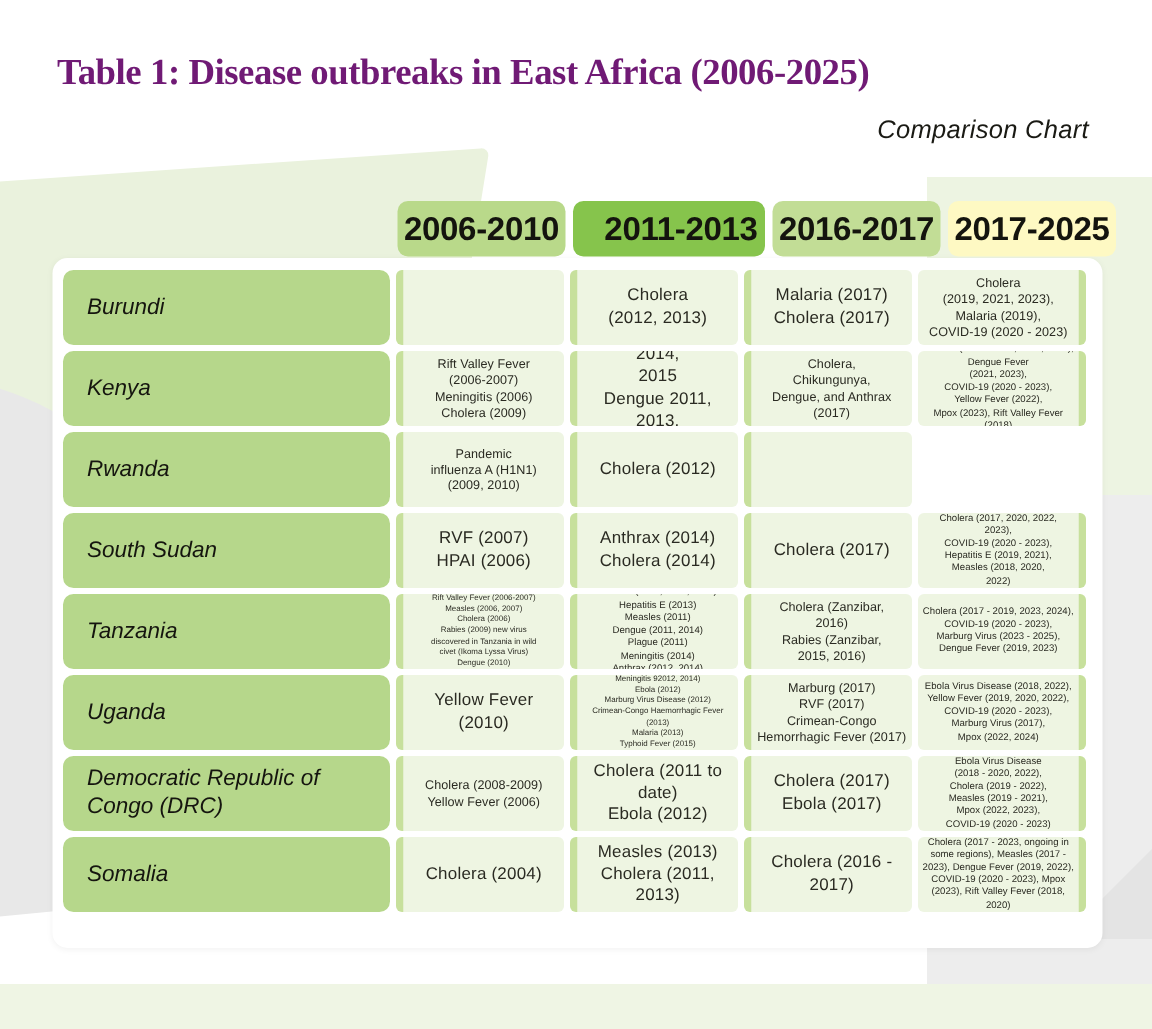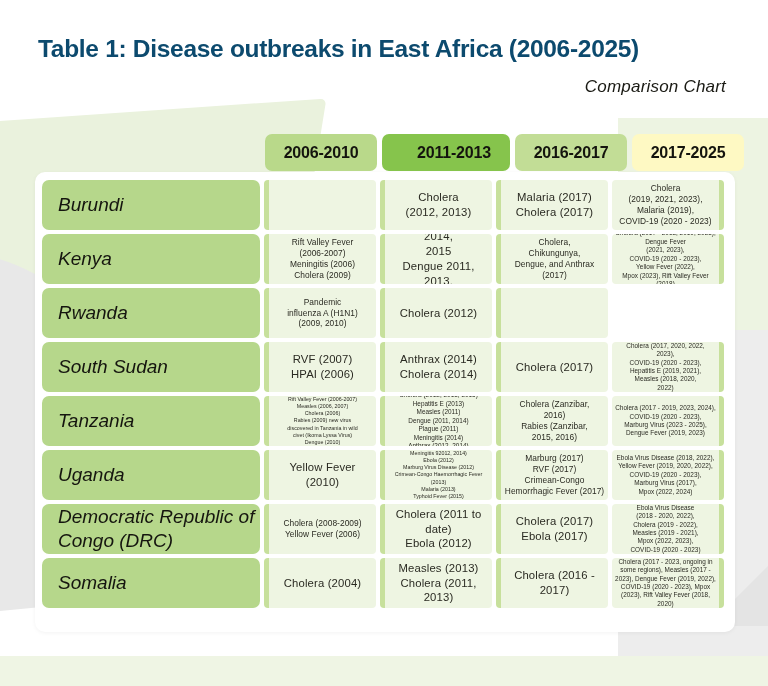--- a/index.html
+++ b/index.html
@@ -91,23 +91,24 @@
     z-index: 4;
     left: 0;
     top: 0;
     width: 768px;
   }
   .title {
     margin: 0;
     padding: 36px 16px 0 38px;
     font-size: 24.5px;
     font-weight: bold;
-    color: #0c4a6e;
+    color: #701a75;
     letter-spacing: -0.3px;
     line-height: 1.1;
+    font-family: Liberation Serif, serif;
   }
   .subtitle {
     margin: 0;
     padding: 14px 42px 0 0;
     text-align: right;
     font-size: 17px;
     font-style: italic;
     color: #1a1a14;
     letter-spacing: 0.2px;
   }
@@ -139,21 +140,21 @@
     gap: 5px;
     z-index: 5;
   }
   .head-cell {
     width: 112px;
     height: 37px;
     border-radius: 7px;
     display: flex;
     align-items: center;
     justify-content: center;
-    font-size: 16px;
+    font-size: 22px;
     font-weight: bold;
     color: #14140e;
     letter-spacing: -0.2px;
   }
   .head-c0 { background: #b9d98a; }
   .head-c1 { background: #86c44c; padding-left: 16px; }
   .head-c2 { background: #c2dd96; }
   .head-c3 { background: #fef9c3; }
 
   .grid {
@@ -170,21 +171,21 @@
     height: 50px;
   }
   .country-cell {
     width: 218px;
     background: #b6d78b;
     border-radius: 7px;
     display: flex;
     align-items: center;
     padding-left: 16px;
     box-sizing: border-box;
-    font-size: 19px;
+    font-size: 15px;
     font-style: italic;
     color: #15150f;
     line-height: 1.25;
   }
   .data-cell {
     width: 112px;
     background: #eef5e2;
     border-radius: 4px;
     border-left: 5px solid #c7e09c;
     display: flex;

